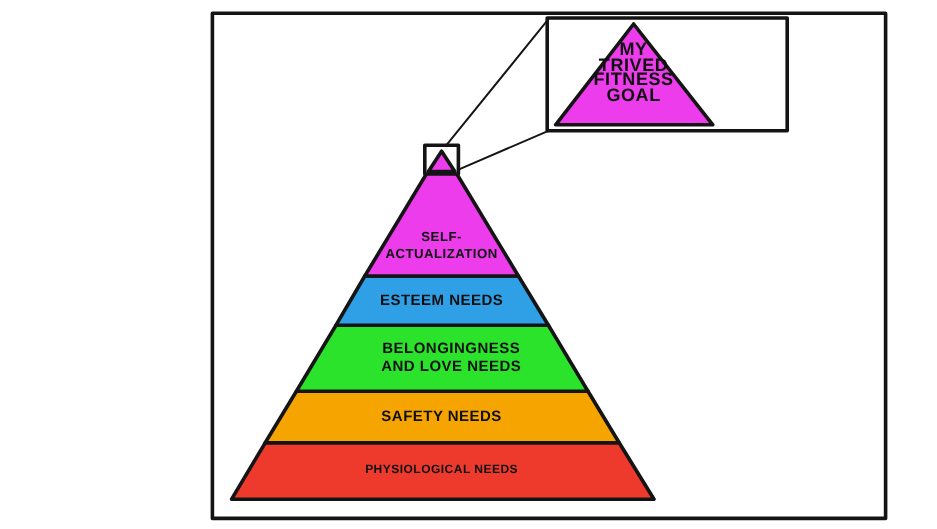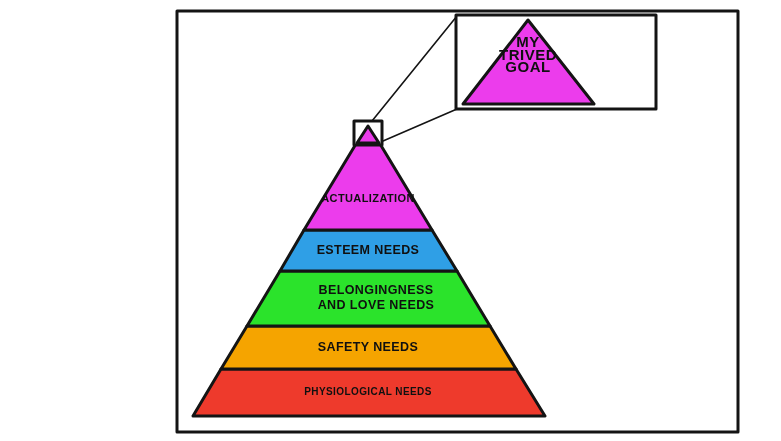--- a/index.html
+++ b/index.html
@@ -77,20 +77,21 @@
     <line x1="383" y1="141" x2="457" y2="109" class="thin"></line>
 
     <rect x="354" y="121" width="28" height="24" fill="#ffffff" class="ol" stroke-width="2.4"></rect>
     <polygon points="368,126 379,143 357,143" class="ol" stroke-width="2.4" fill="#ec3cec"></polygon>
 
     <rect x="456" y="15" width="200" height="94" fill="#ffffff" class="ol"></rect>
     <polygon points="528,20 594,104 463,104" class="ol" fill="#ec3cec"></polygon>
   </svg>
 
   <div class="plabel lbl-selfact" style="left:283px; top:192px; width:170px;">
+    <div>SELF-</div>
     <div>ACTUALIZATION</div>
   </div>
 
   <div class="plabel lbl-main" style="left:283px; top:243px; width:170px;">
     <div>ESTEEM NEEDS</div>
   </div>
 
   <div class="plabel lbl-main" style="left:276px; top:283px; width:200px;">
     <div>BELONGINGNESS</div>
     <div>AND LOVE NEEDS</div>
@@ -100,16 +101,17 @@
     <div>SAFETY NEEDS</div>
   </div>
 
   <div class="plabel lbl-bottom" style="left:268px; top:384px; width:200px;">
     <div>PHYSIOLOGICAL NEEDS</div>
   </div>
 
   <div class="plabel lbl-inset" style="left:468px; top:36px; width:120px;">
     <div>MY</div>
     <div>TRIVED</div>
+    <div>FITNESS</div>
     <div>GOAL</div>
   </div>
 
 </div>
 
 </body></html>

